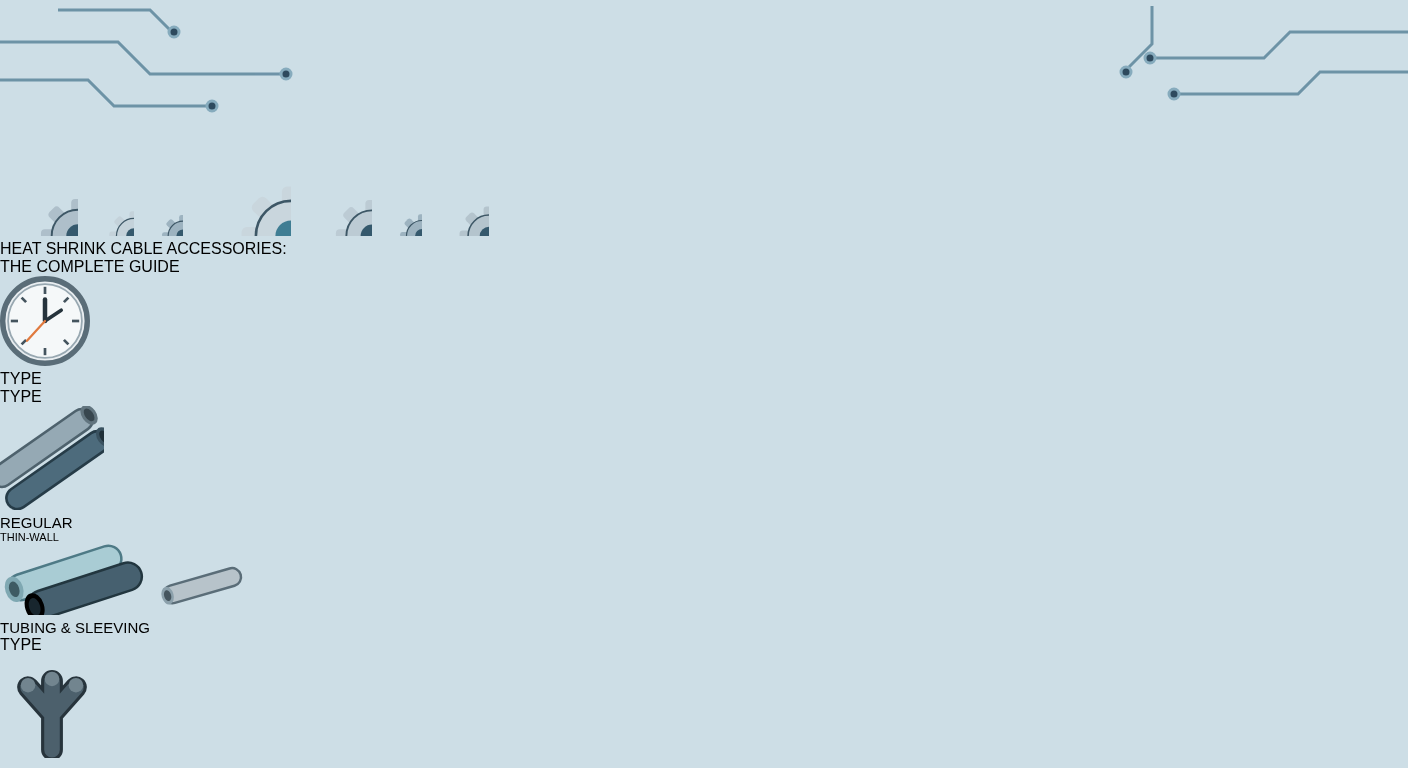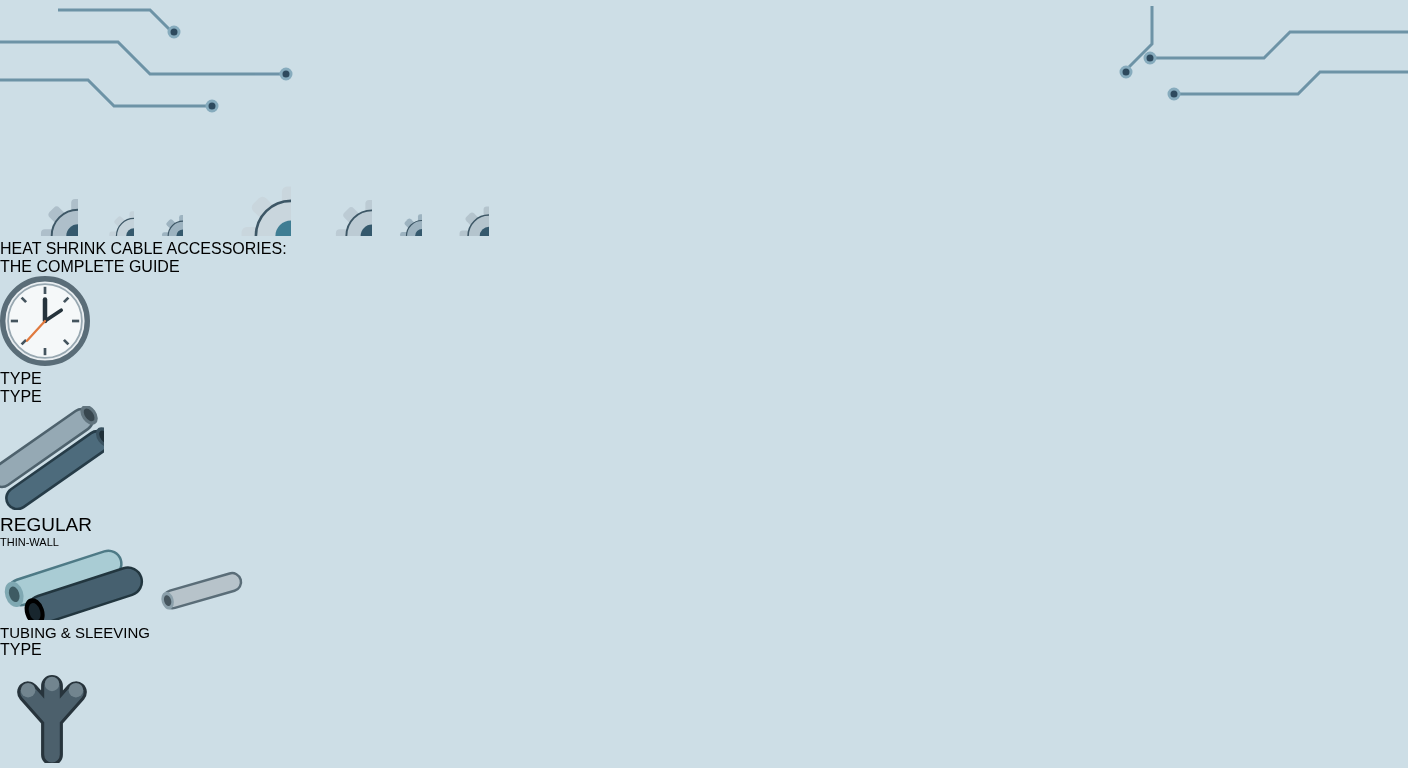--- a/index.html
+++ b/index.html
@@ -155,21 +155,21 @@
       <g transform="rotate(-35 50 50)">
         <rect x="-10" y="26" width="115" height="21" rx="10.5" fill="#95a9b4" stroke="#4e626d" stroke-width="2.5"></rect>
         <ellipse cx="103" cy="36.5" rx="7" ry="10.5" fill="#62757f"></ellipse>
           <ellipse cx="103" cy="36.5" rx="4" ry="7" fill="#38474f"></ellipse>
         <rect x="-10" y="52" width="115" height="21" rx="10.5" fill="#4d6b7c" stroke="#263c48" stroke-width="2.5"></rect>
         <ellipse cx="103" cy="62.5" rx="7" ry="10.5" fill="#3a5260"></ellipse>
           <ellipse cx="103" cy="62.5" rx="4" ry="7" fill="#1e2f38"></ellipse>
       </g>
     </svg>
   </div>
-  <div class="lbl" style="left:198px;top:236px;width:100px;font-size:19px">REGULAR</div>
+  <div class="lbl" style="left:198px;top:236px;width:100px;font-size:15px">REGULAR</div>
   <div class="lbl" style="left:348px;top:236px;width:100px;font-size:11px">THIN-WALL</div>
   <svg class="abs" style="left:198px;top:252px;z-index:6" width="150" height="72" viewBox="0 0 150 72">
     <g transform="rotate(-18 75 36)">
       <rect x="8" y="14" width="118" height="26" rx="13" fill="#a9ccd4" stroke="#4e7a86" stroke-width="2.5"></rect>
       <ellipse cx="14" cy="27" rx="9" ry="13" fill="#7fa8b2"></ellipse>
         <ellipse cx="14" cy="27" rx="5" ry="8" fill="#3e5b63"></ellipse>
       <rect x="22" y="36" width="118" height="28" rx="14" fill="#46606f" stroke="#22363f" stroke-width="2.5"></rect>
       <ellipse cx="28" cy="50" rx="9.5" ry="14" fill="#33485"></ellipse>
         <ellipse cx="28" cy="50" rx="5.5" ry="9" fill="#18262e"></ellipse>
     </g>

